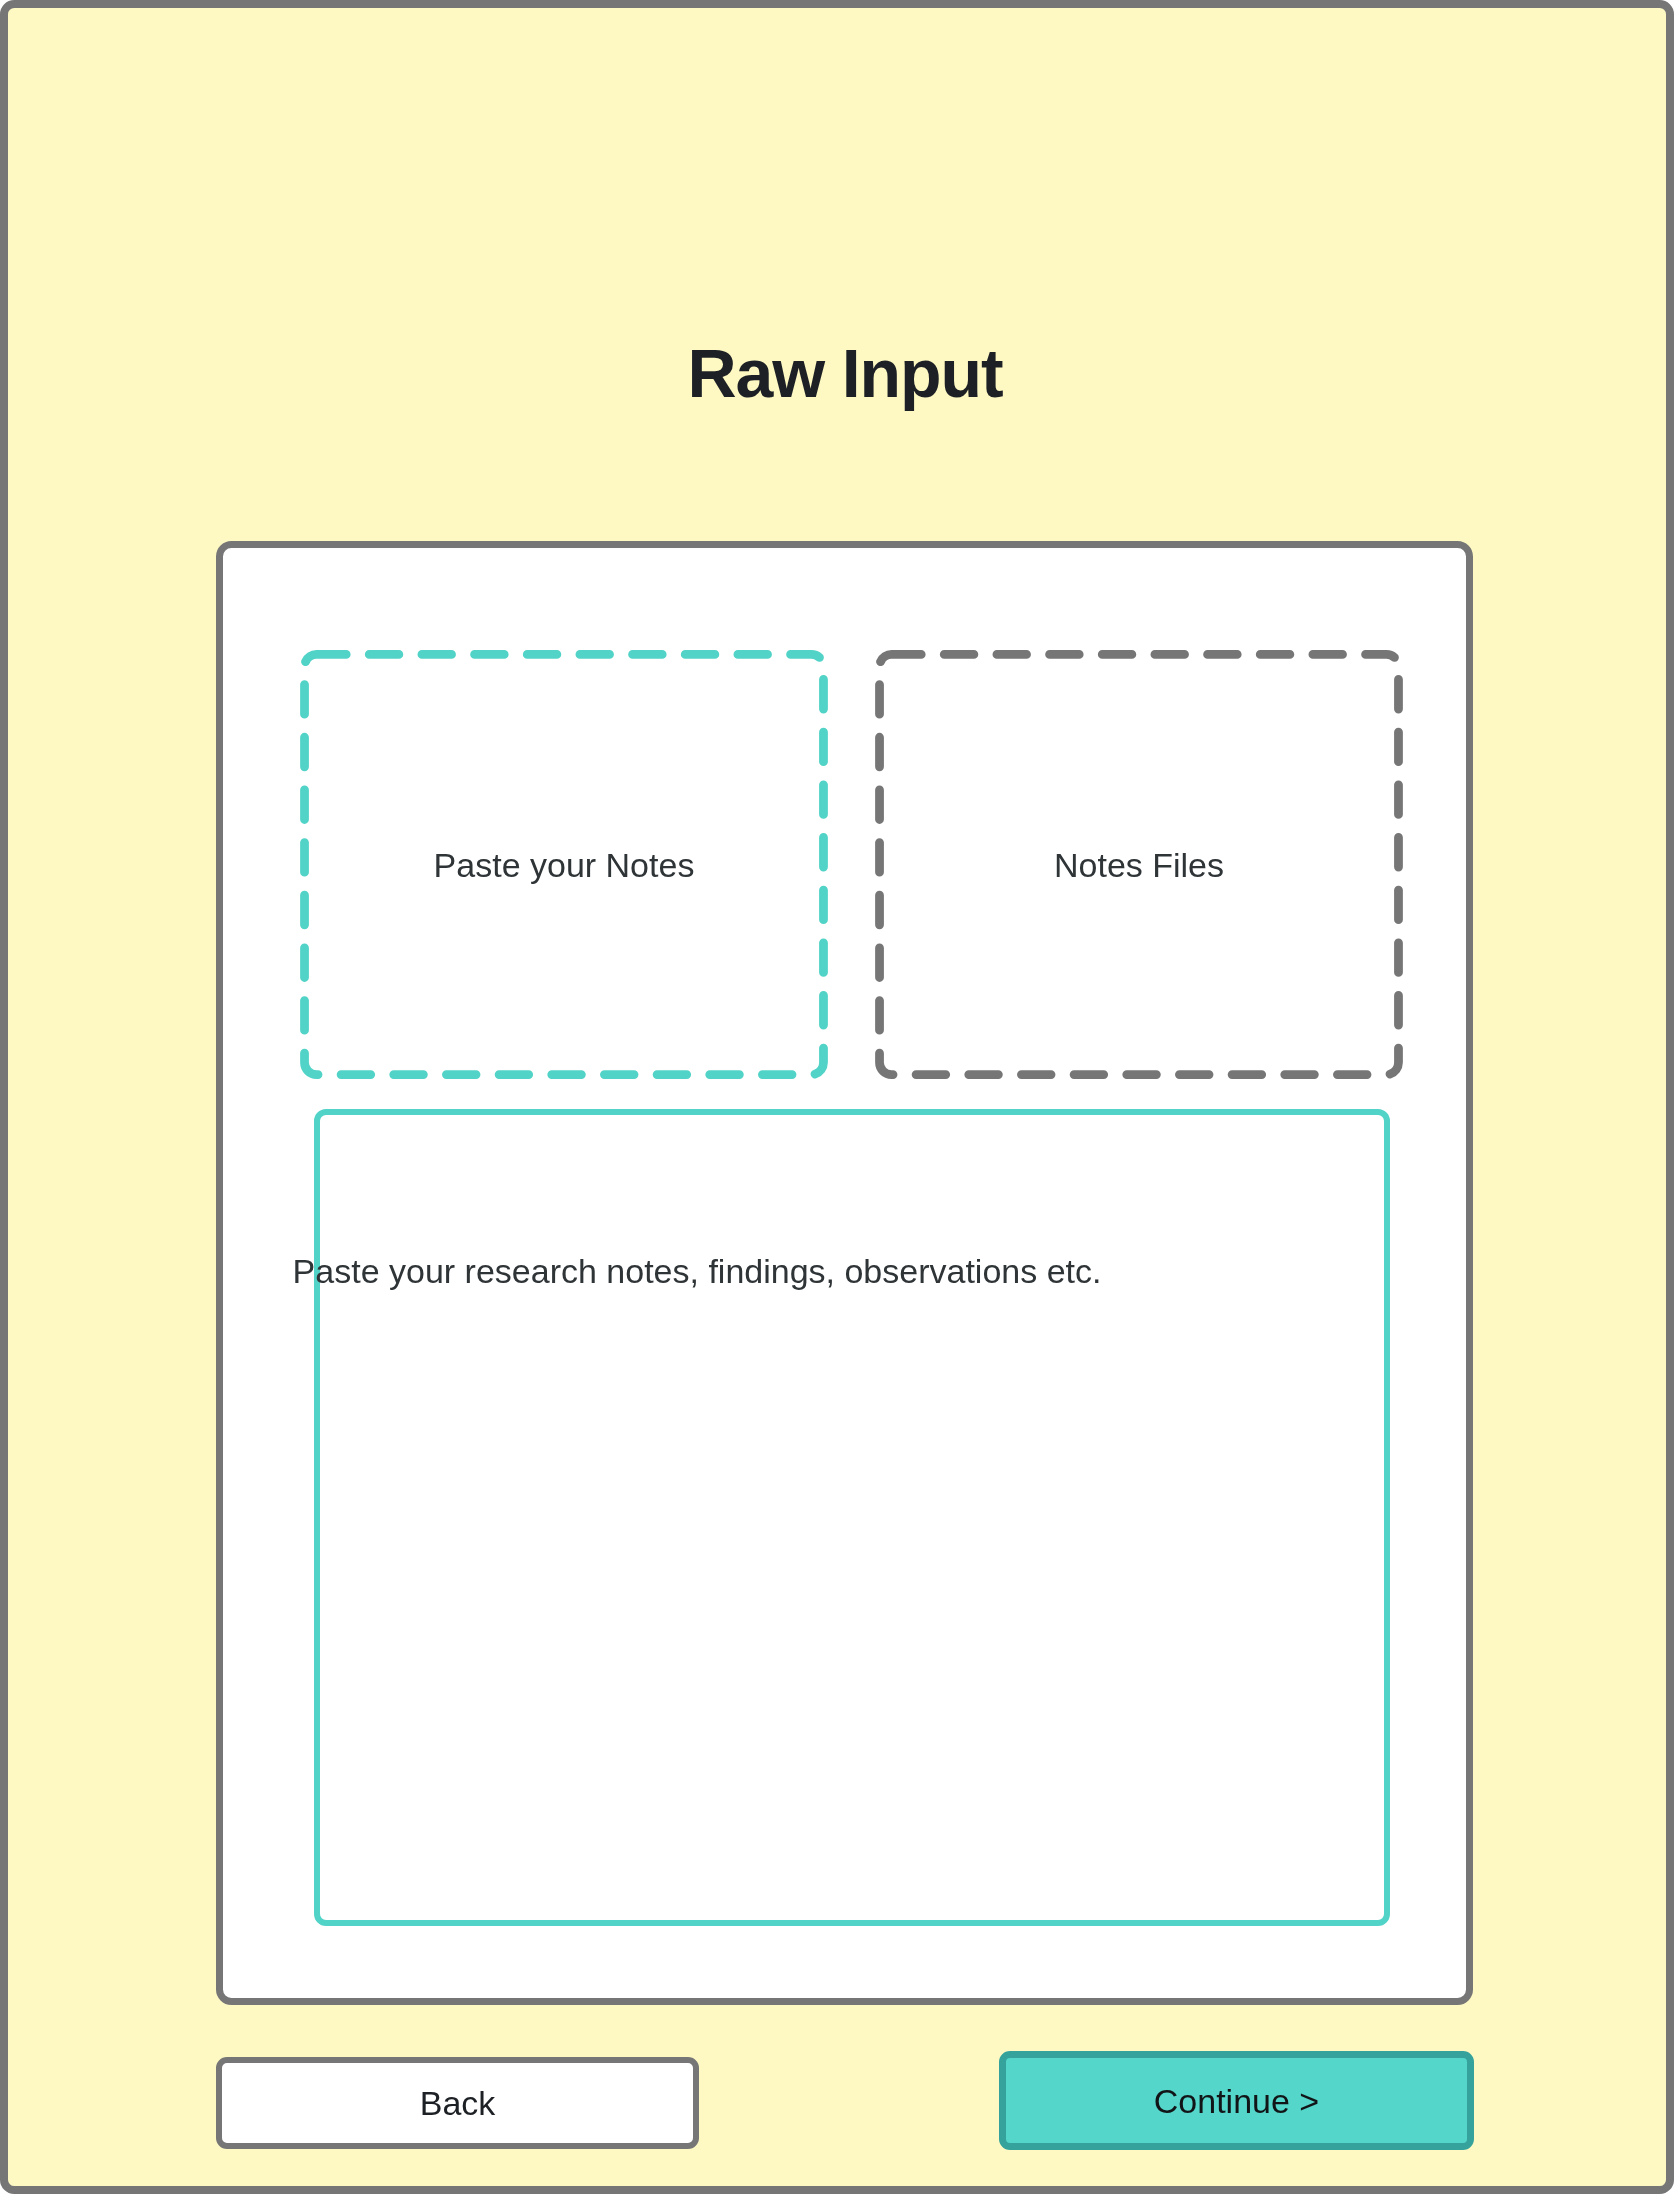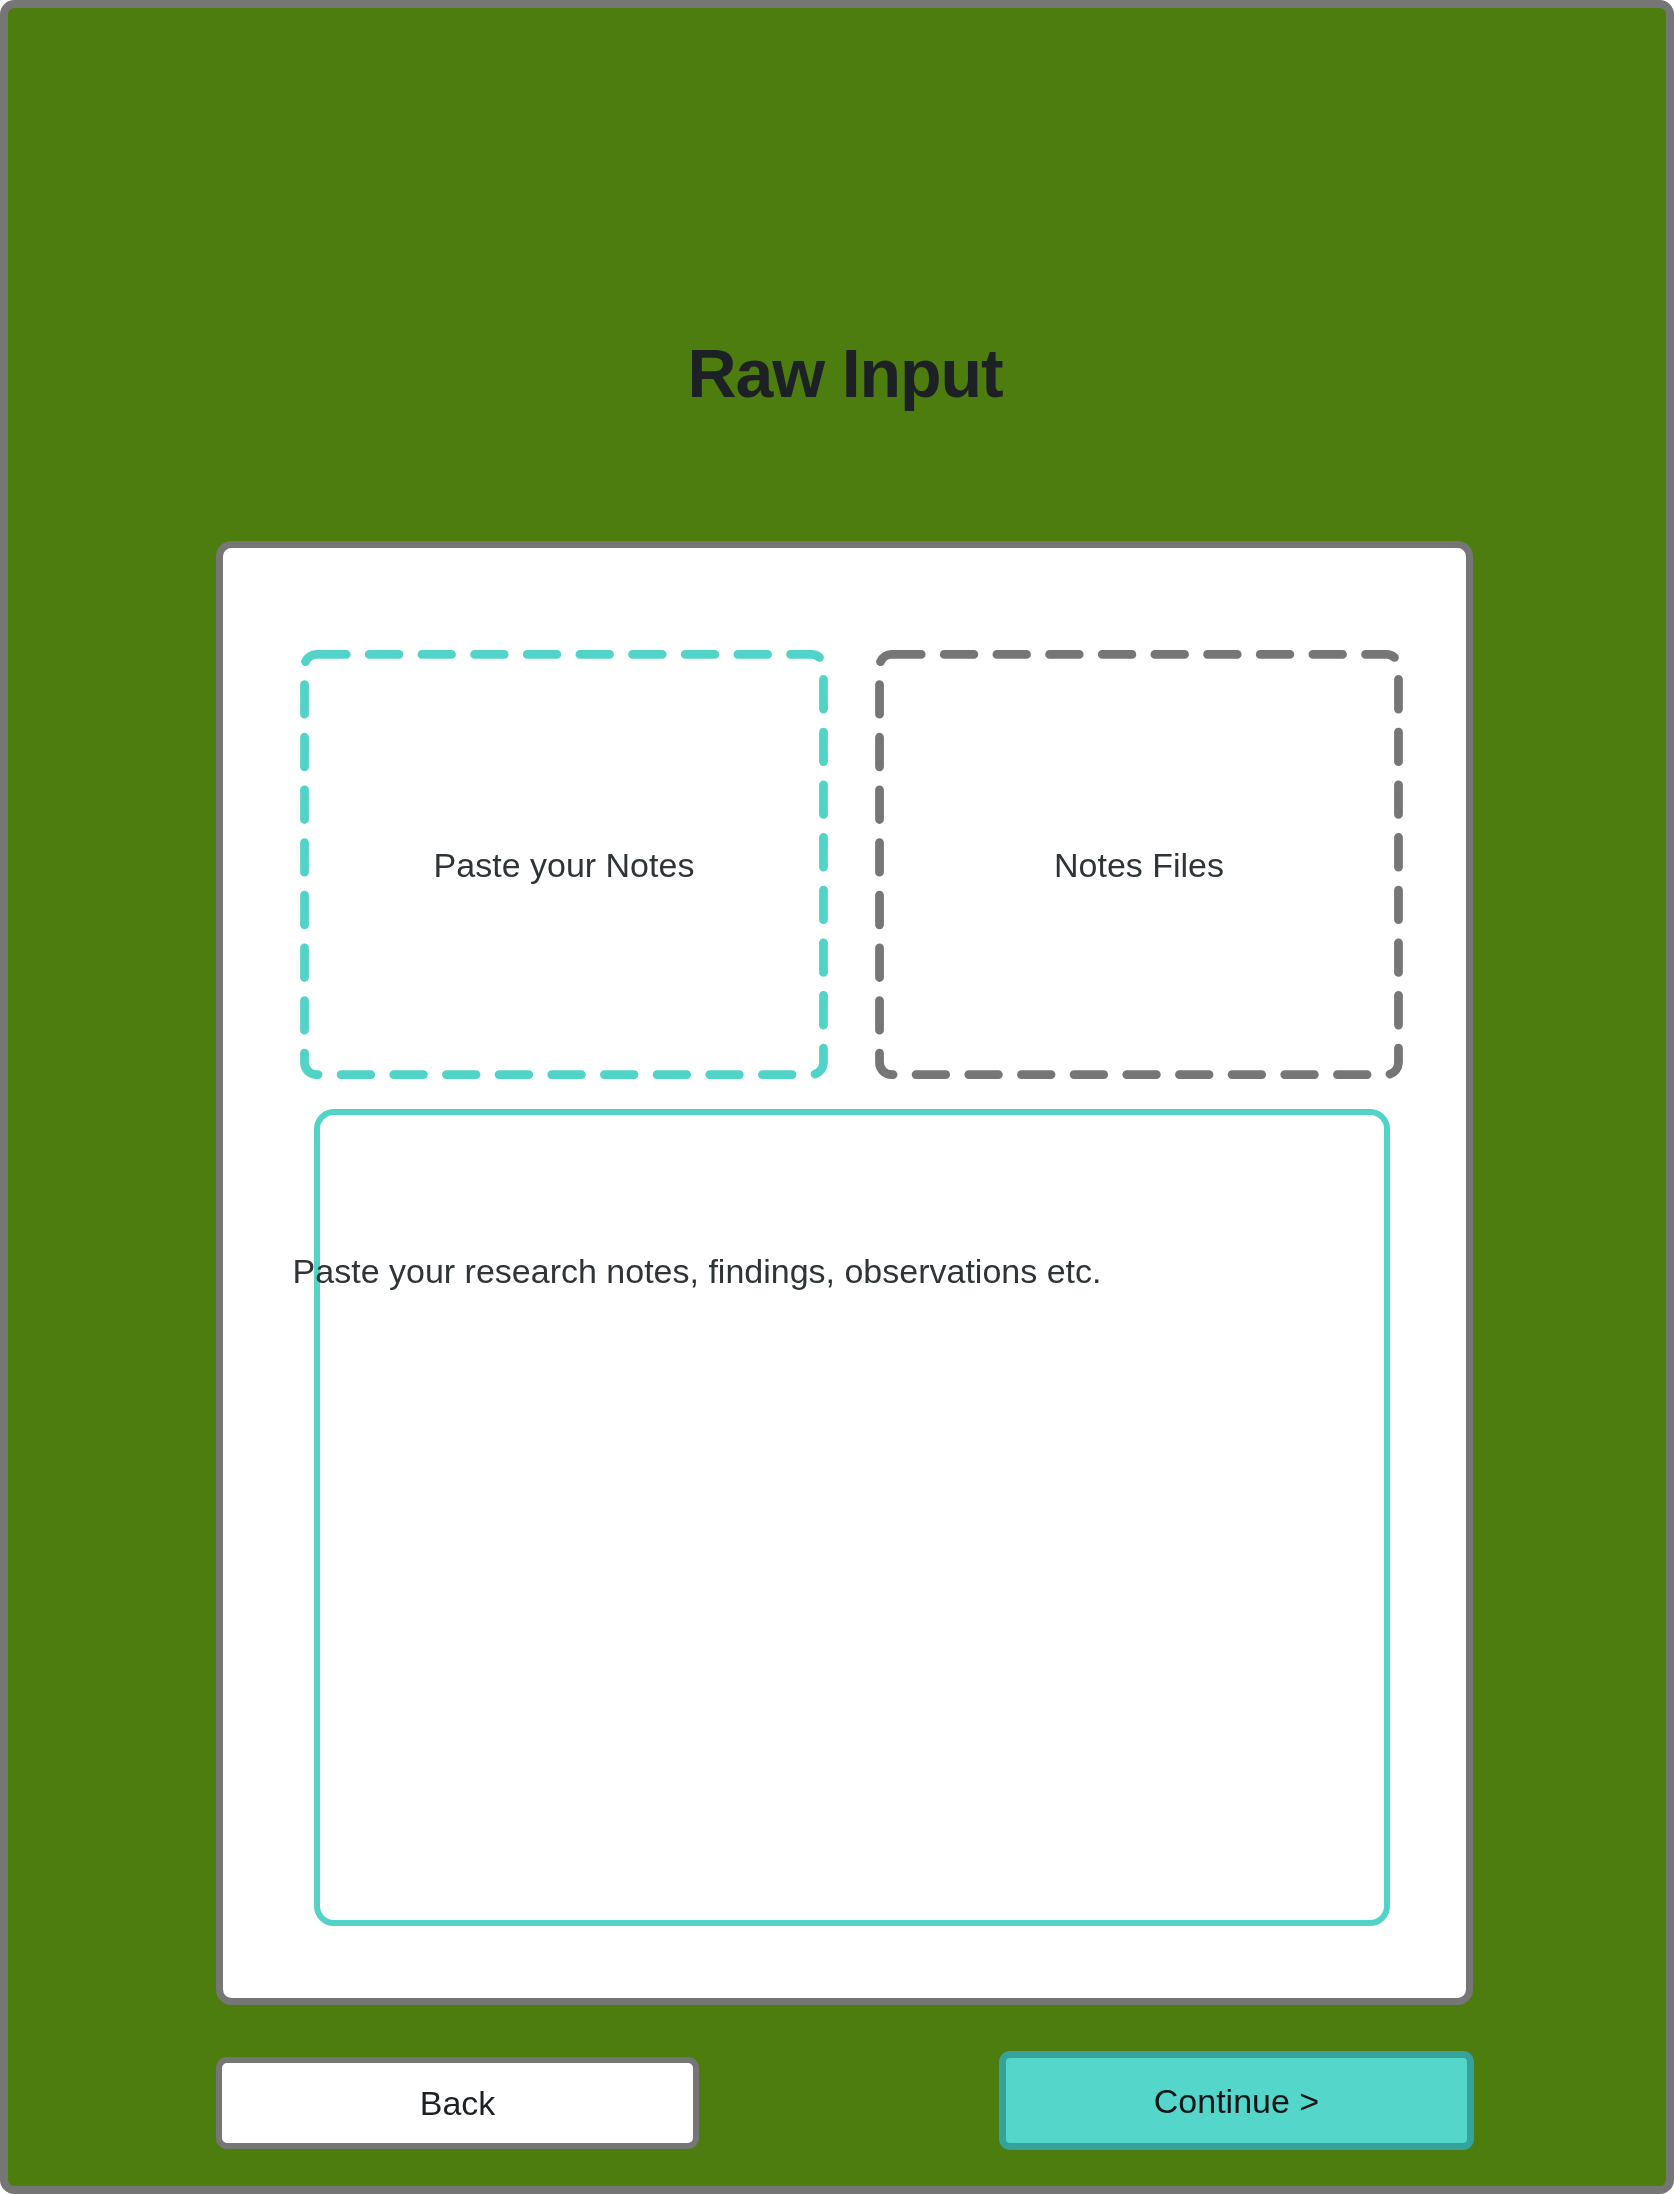--- a/index.html
+++ b/index.html
@@ -11,21 +11,21 @@
   body {
     font-family: "Liberation Sans", sans-serif;
   }
 
   
   .screen {
     position: relative;
     width: 1674px;
     height: 2194px;
     box-sizing: border-box;
-    background: #4d7c0f;
+    background: #fef9c3;
     border: 8.2px solid #767676;
     border-radius: 14.3px;
     overflow: hidden;
   }
 
   
   .page-title {
     position: absolute;
     left: 0;
     top: 285px;
@@ -92,21 +92,21 @@
 
   
   .notes-area {
     position: absolute;
     left: 91px;
     top: 561px;
     width: 1076px;
     height: 817px;
     box-sizing: border-box;
     border: 6px solid #52d3c7;
-    border-radius: 20px;
+    border-radius: 12px;
     background: #ffffff;
   }
   .notes-placeholder {
     position: absolute;
     left: -27.4px;
     top: 139px;
     width: 1103px;
     font-size: 34px;
     color: #2f3437;
     line-height: 1;

